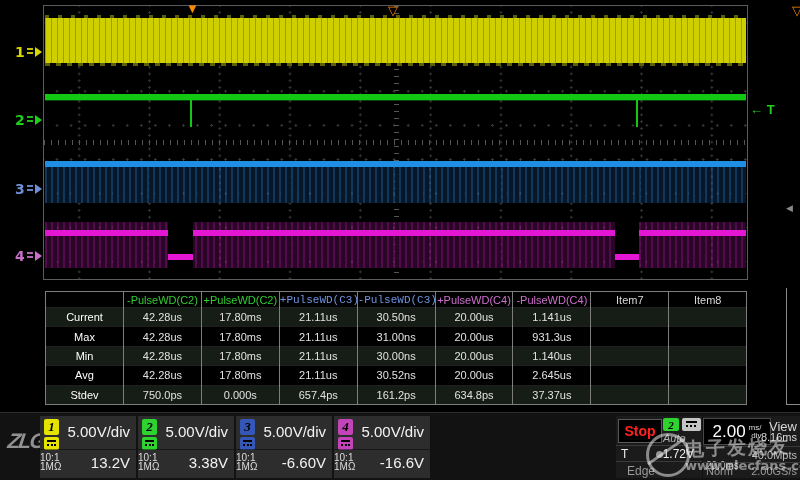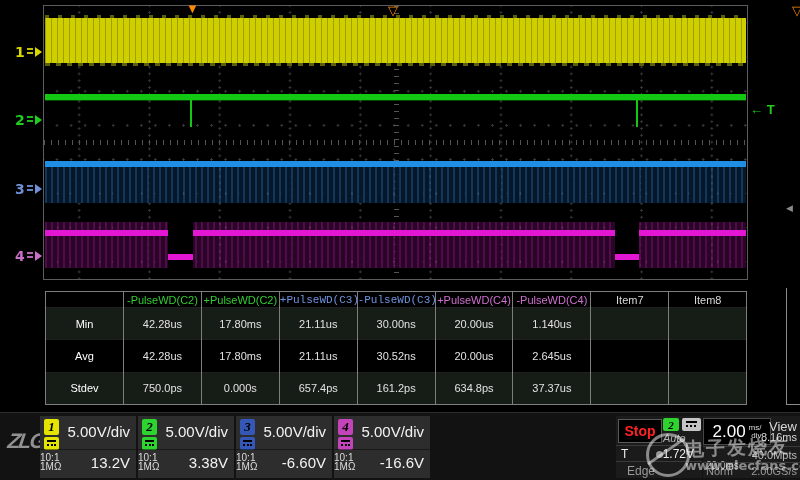--- a/index.html
+++ b/index.html
@@ -217,20 +217,42 @@
         <th class="hc3">+PulseWD(C3)</th>
         <th class="hc3">-PulseWD(C3)</th>
         <th class="hc4">+PulseWD(C4)</th>
         <th class="hc4">-PulseWD(C4)</th>
         <th class="hitem">Item7</th>
         <th class="hitem">Item8</th>
       </tr>
     </thead>
     <tbody>
       <tr>
+        <td class="rowlbl">Current</td>
+        <td>42.28us</td>
+        <td>17.80ms</td>
+        <td>21.11us</td>
+        <td>30.50ns</td>
+        <td>20.00us</td>
+        <td>1.141us</td>
+        <td></td>
+        <td></td>
+      </tr>
+      <tr>
+        <td class="rowlbl">Max</td>
+        <td>42.28us</td>
+        <td>17.80ms</td>
+        <td>21.11us</td>
+        <td>31.00ns</td>
+        <td>20.00us</td>
+        <td>931.3us</td>
+        <td></td>
+        <td></td>
+      </tr>
+      <tr>
         <td class="rowlbl">Min</td>
         <td>42.28us</td>
         <td>17.80ms</td>
         <td>21.11us</td>
         <td>30.00ns</td>
         <td>20.00us</td>
         <td>1.140us</td>
         <td></td>
         <td></td>
       </tr>

